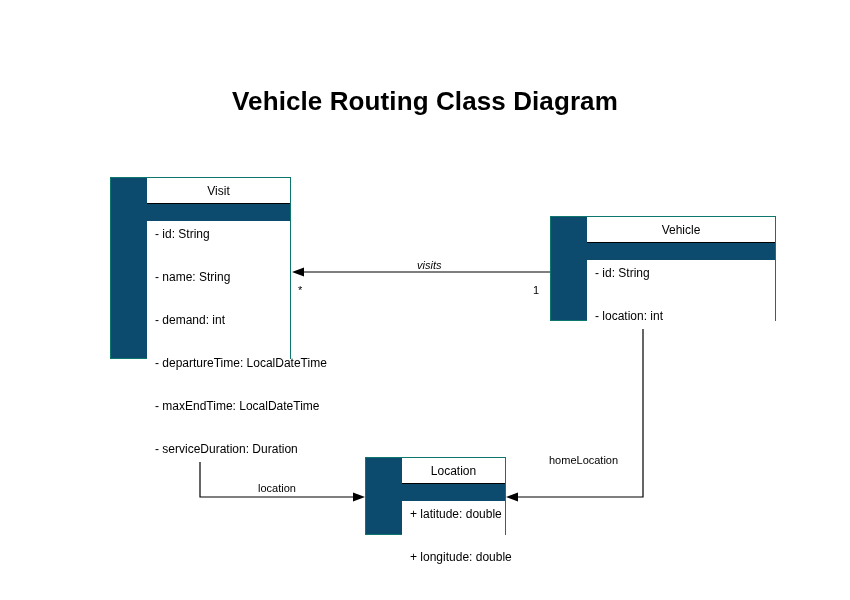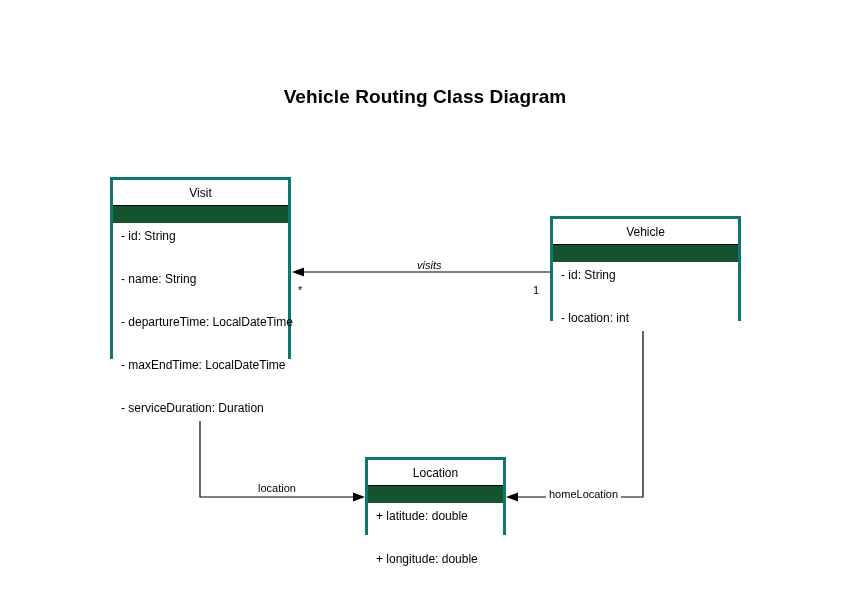--- a/index.html
+++ b/index.html
@@ -17,31 +17,32 @@
     height: 600px;
     background: #ffffff;
     overflow: hidden;
   }
   #diagram-title {
     position: absolute;
     left: 0;
     top: 86px;
     width: 850px;
     text-align: center;
-    font-size: 19px;
+    font-size: 26px;
     font-weight: bold;
     color: #000000;
     letter-spacing: 0.1px;
   }
   .uml-class {
     position: absolute;
     box-sizing: border-box;
-    border: 3px solid #0f766e;
-    background: #14532d;
+    border: 1px solid #0f766e;
+    background: #0c4a6e;
     z-index: 3;
+    padding-left: 36px;
   }
   .uml-class-name {
     box-sizing: border-box;
     height: 26px;
     line-height: 26px;
     text-align: center;
     font-size: 12px;
     color: #000000;
     border-bottom: 1px solid #000000;
     background: #ffffff;
@@ -56,21 +57,21 @@
     height: 26px;
     line-height: 26px;
     padding-left: 8px;
     font-size: 12px;
     color: #000000;
     white-space: nowrap;
     margin-top: 17px;
   }
   
   #class-visit    { left: 110px; top: 177px; width: 181px; height: 182px; }
-  #class-vehicle  { left: 550px; top: 216px; width: 191px; height: 105px; }
+  #class-vehicle  { left: 550px; top: 216px; width: 226px; height: 105px; }
   #class-location { left: 365px; top: 457px; width: 141px; height: 78px; }
 
   #edges-layer {
     position: absolute;
     left: 0; top: 0;
     width: 850px;
     height: 600px;
     z-index: 1;
   }
   .edge-line {
@@ -93,21 +94,21 @@
   }
   .mult-label {
     position: absolute;
     font-size: 11px;
     color: #000000;
     white-space: nowrap;
     z-index: 4;
   }
   #label-visits       { left: 414px; top: 259px; font-style: italic; }
   #label-location     { left: 255px; top: 482px; }
-  #label-homelocation { left: 546px; top: 488px; }
+  #label-homelocation { left: 546px; top: 454px; }
   #mult-visits-source { left: 533px; top: 284px; }
   #mult-visits-target { left: 298px; top: 284px; }
 </style>
 </head>
 <body>
 
 <div id="canvas">
 
   <div id="diagram-title">Vehicle Routing Class Diagram</div>
 
@@ -127,20 +128,21 @@
       <path class="edge-line" d="M 643 321 L 643 497 L 513 497"></path>
       <polygon class="edge-head" points="506,497 518,492.5 518,501.5"></polygon>
     </g>
   </svg>
 
   <div class="uml-class" id="class-visit">
     <div class="uml-class-name">Visit</div>
     <div class="uml-attrs">
       <div class="uml-attr">- id: String</div>
       <div class="uml-attr">- name: String</div>
+      <div class="uml-attr">- demand: int</div>
       <div class="uml-attr">- departureTime: LocalDateTime</div>
       <div class="uml-attr">- maxEndTime: LocalDateTime</div>
       <div class="uml-attr">- serviceDuration: Duration</div>
     </div>
   </div>
 
   <div class="uml-class" id="class-vehicle">
     <div class="uml-class-name">Vehicle</div>
     <div class="uml-attrs">
       <div class="uml-attr">- id: String</div>

